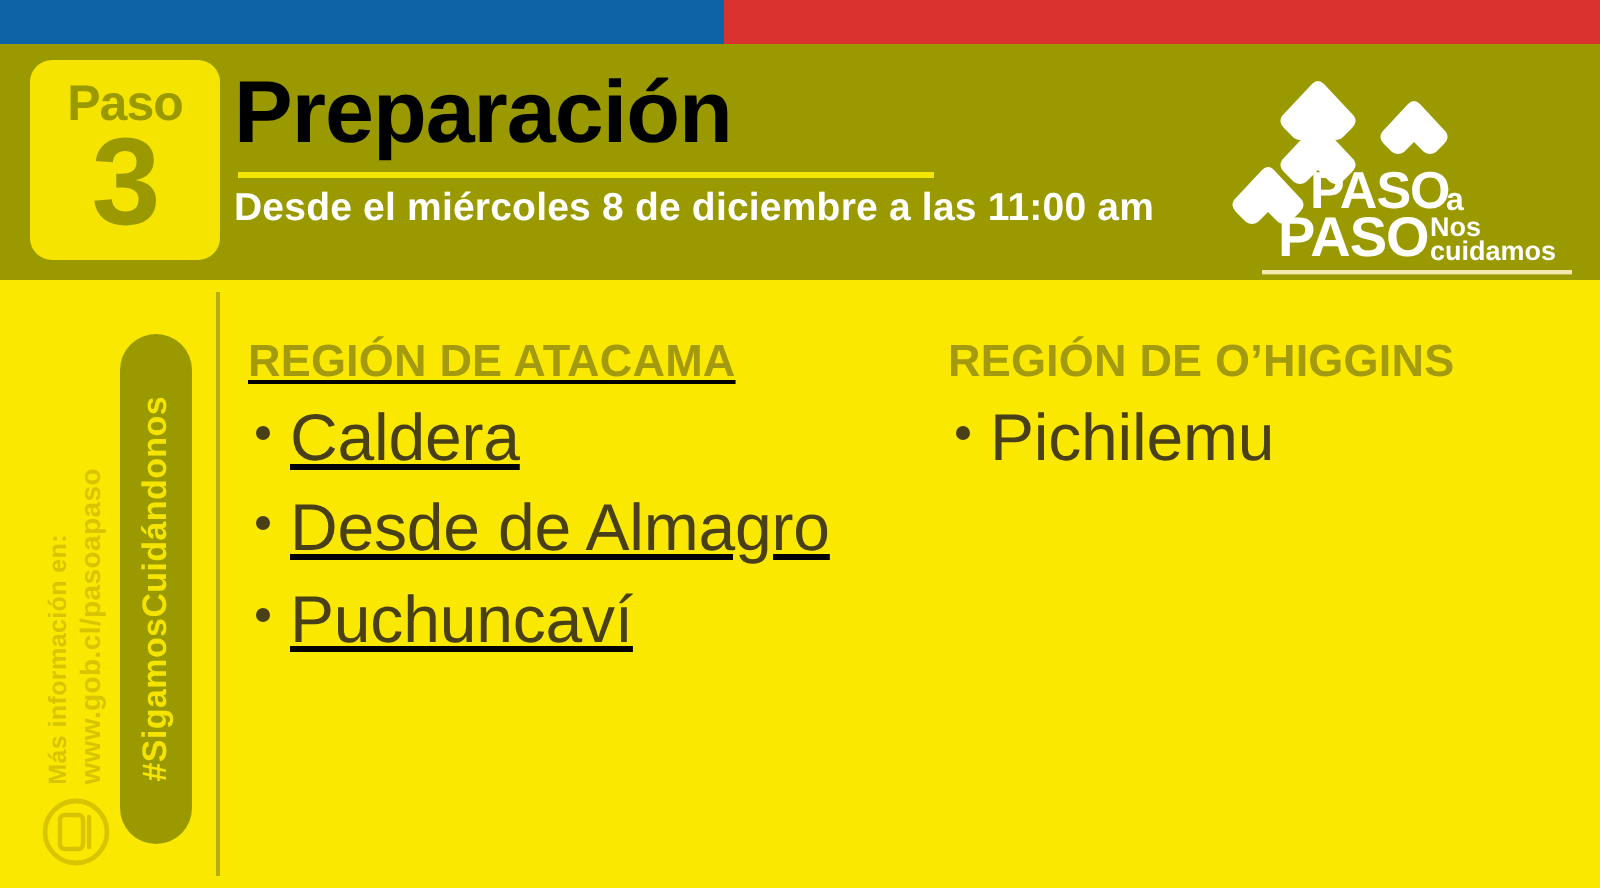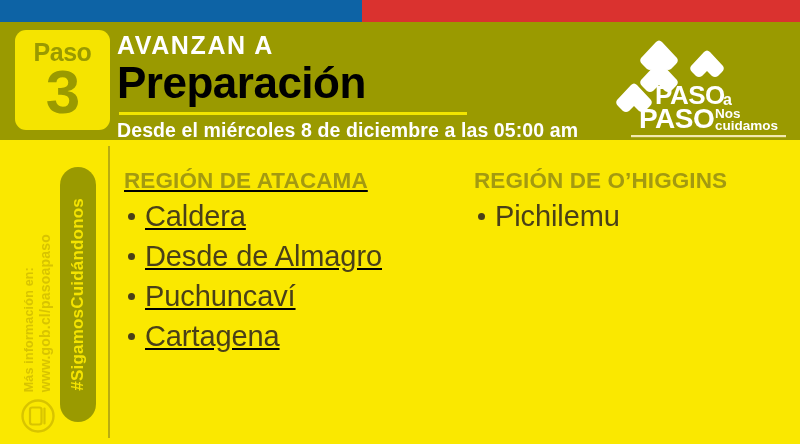--- a/index.html
+++ b/index.html
@@ -90,21 +90,21 @@
   .col{flex:0 0 auto;}
   .col-left{width:350px;text-decoration:underline;}
   .col-right{width:320px;}
   .reg-title{
     color:#A39A10;font-size:22.5px;font-weight:bold;letter-spacing:0.1px;
     margin:0 0 2px 0;line-height:1.15;
   }
   .reg-title.second{margin-top:24px;}
   ul.cities{list-style:none;margin:0;padding:0;}
   ul.cities li{
-    color:#4A4018;font-size:29px;line-height:1.38;letter-spacing:-0.1px;
+    color:#4A4018;font-size:33px;line-height:1.38;letter-spacing:-0.1px;
     position:relative;padding-left:21px;
   }
   ul.cities li::before{
     content:"";position:absolute;left:4px;top:17px;
     width:7px;height:7px;border-radius:50%;background:#4A4018;
   }
 </style>
 </head>
 <body>
 
@@ -116,24 +116,23 @@
   </div>
 
   <div class="header">
 
     <div class="paso-box">
       <div class="paso-word">Paso</div>
       <div class="paso-num">3</div>
     </div>
 
     <div class="head-text">
-      <p class="avanzan">AVANZAN A</p>
       <p class="prep">Preparación</p>
       <div class="head-rule"></div>
-      <p class="desde">Desde el miércoles 8 de diciembre a las 05:00 am</p>
+      <p class="desde">Desde el miércoles 8 de diciembre a las 11:00 am</p>
     </div>
 
     <div class="logo">
       <svg width="175" height="108" viewBox="0 0 175 108" xmlns="http://www.w3.org/2000/svg">
         <g fill="#FFFFFF">
 
           <path d="M26 28 L41 12 Q44 9 47 12 L62 28 Q64 31 61 34 L56 39 Q53 41 50 39 L44 33 L38 39 Q35 41 32 39 L27 34 Q24 31 26 28 Z"></path>
 
           <path d="M26 50 L41 34 Q44 31 47 34 L62 50 Q64 53 61 56 L56 61 Q53 63 50 61 L44 55 L38 61 Q35 63 32 61 L27 56 Q24 53 26 50 Z"></path>
 
@@ -174,21 +173,20 @@
 
     <div class="col col-left">
       <h2 class="reg-title">REGIÓN DE ATACAMA</h2>
       <ul class="cities">
         <li>Caldera</li>
         <li>Desde de Almagro</li>
       </ul>
 
       <ul class="cities">
         <li>Puchuncaví</li>
-        <li>Cartagena</li>
       </ul>
     </div>
 
     <div class="col col-right">
       <h2 class="reg-title">REGIÓN DE O’HIGGINS</h2>
       <ul class="cities">
         <li>Pichilemu</li>
       </ul>
     </div>
 

